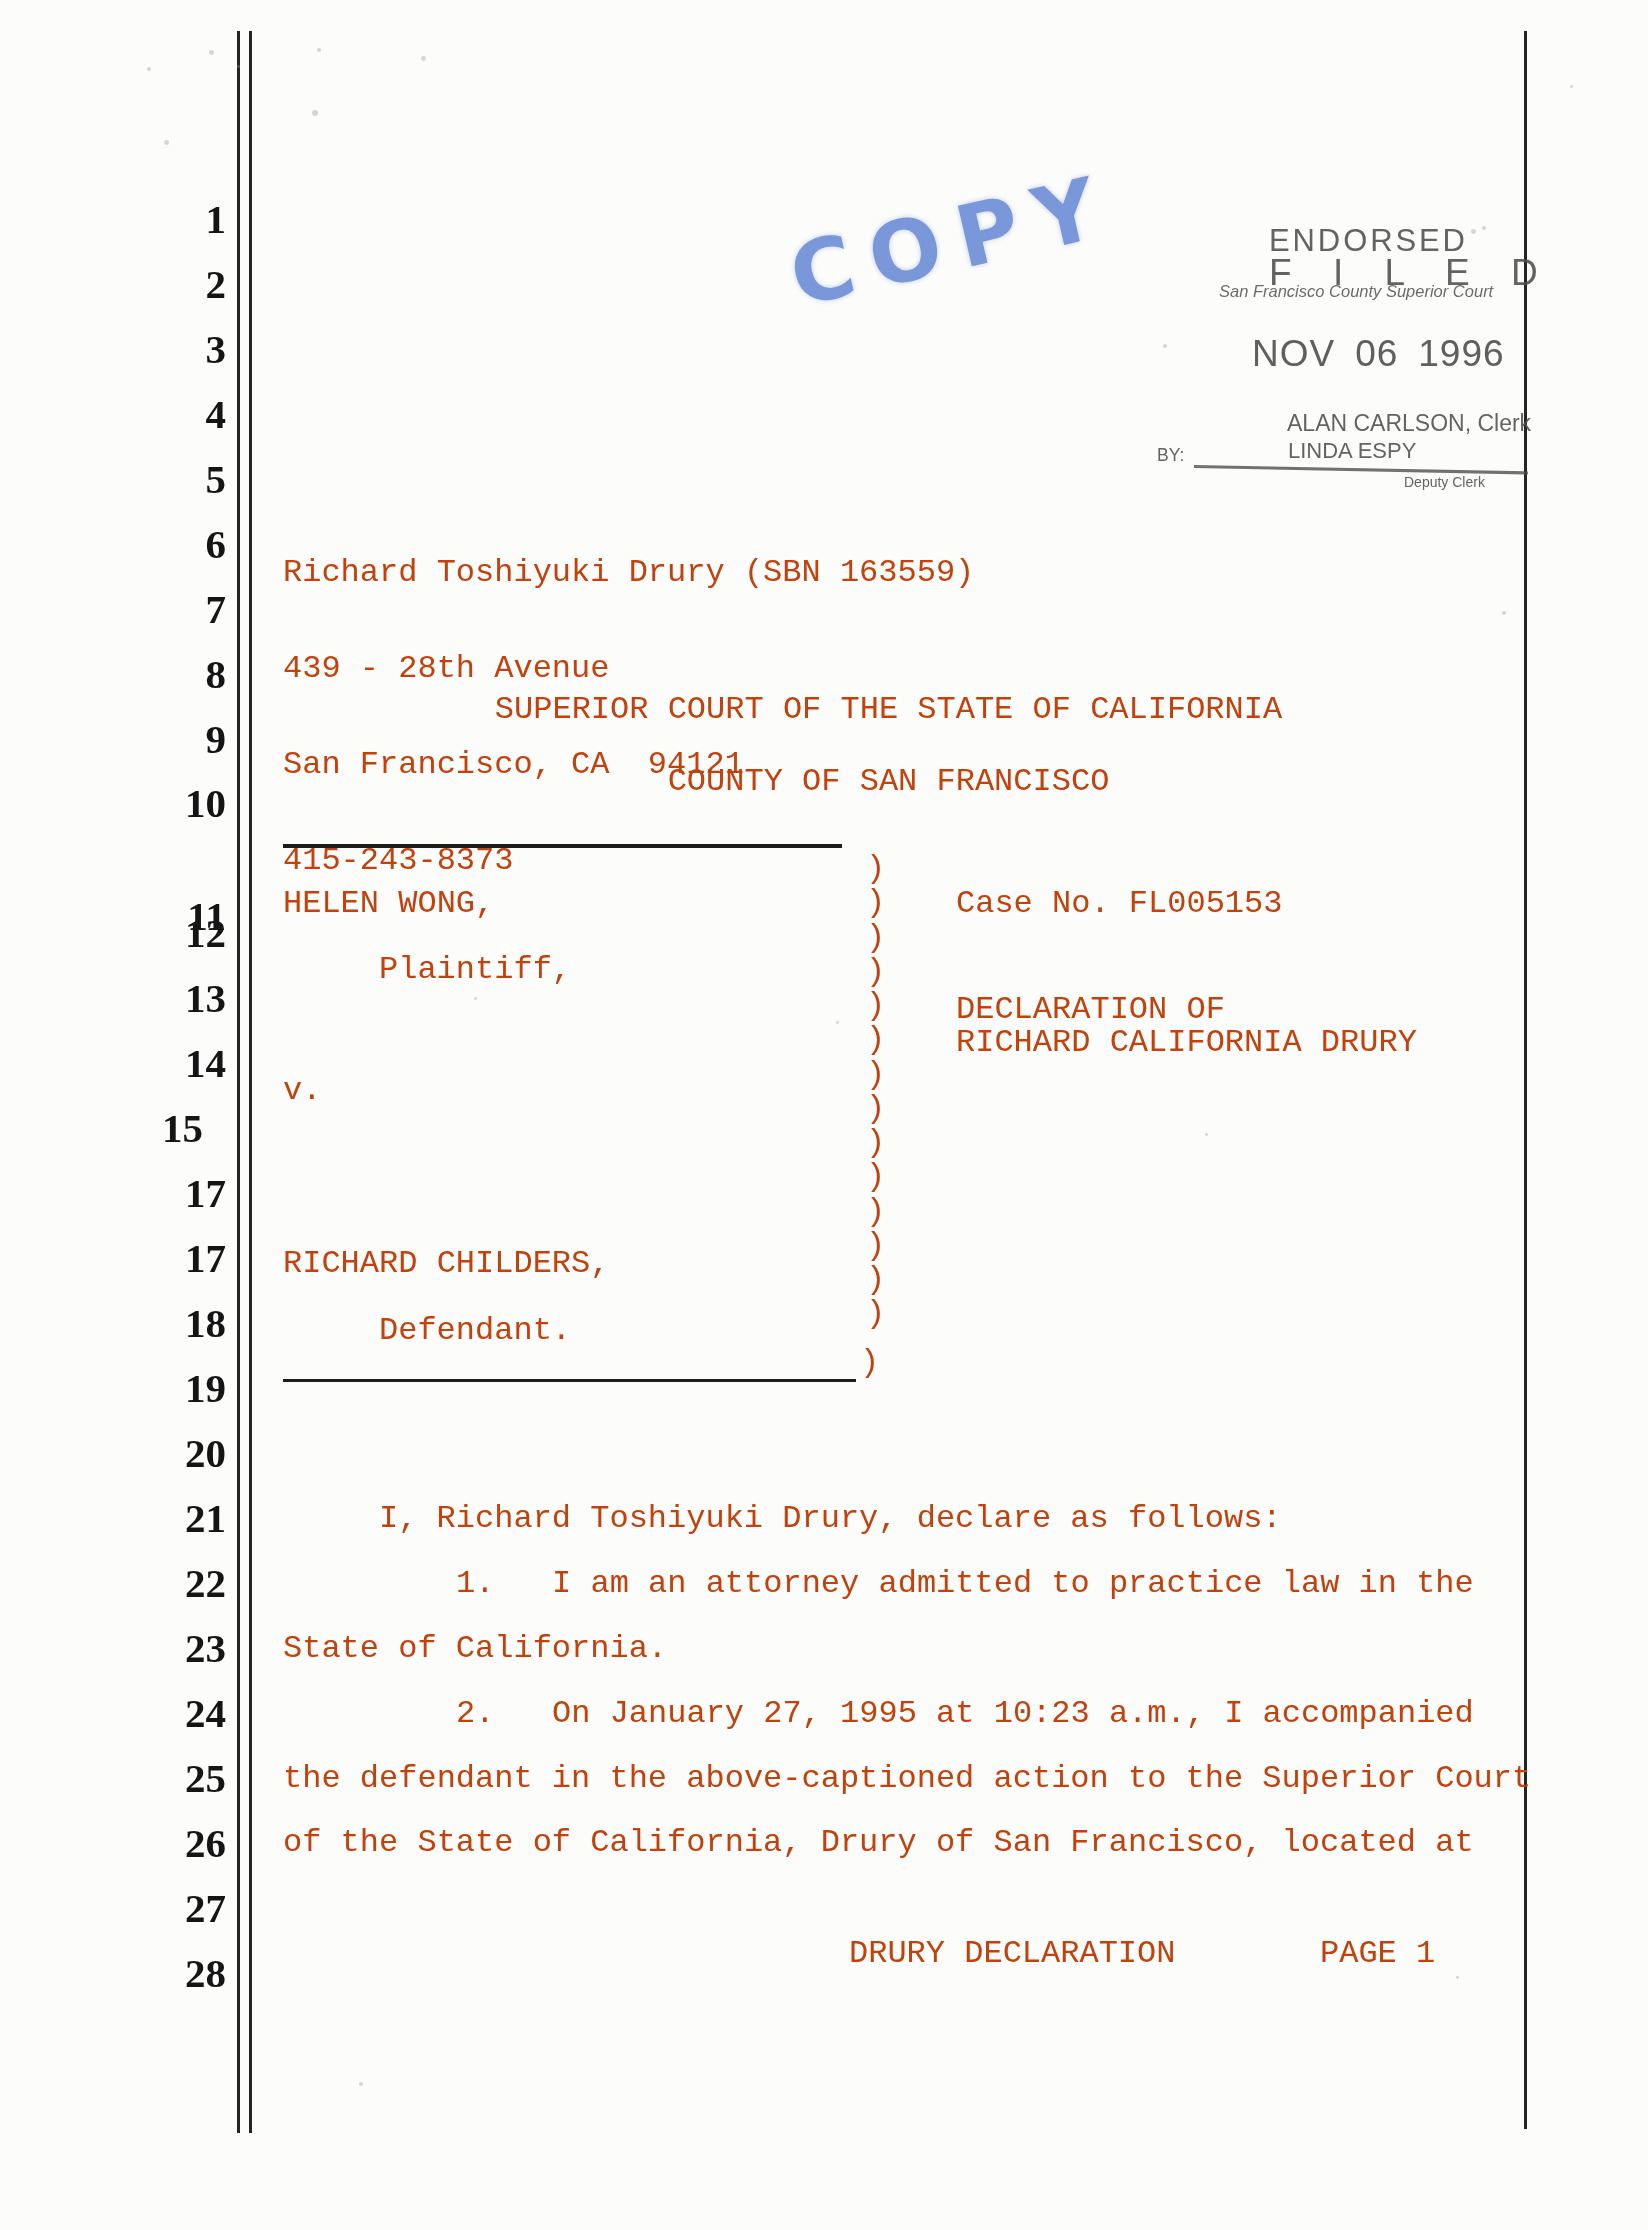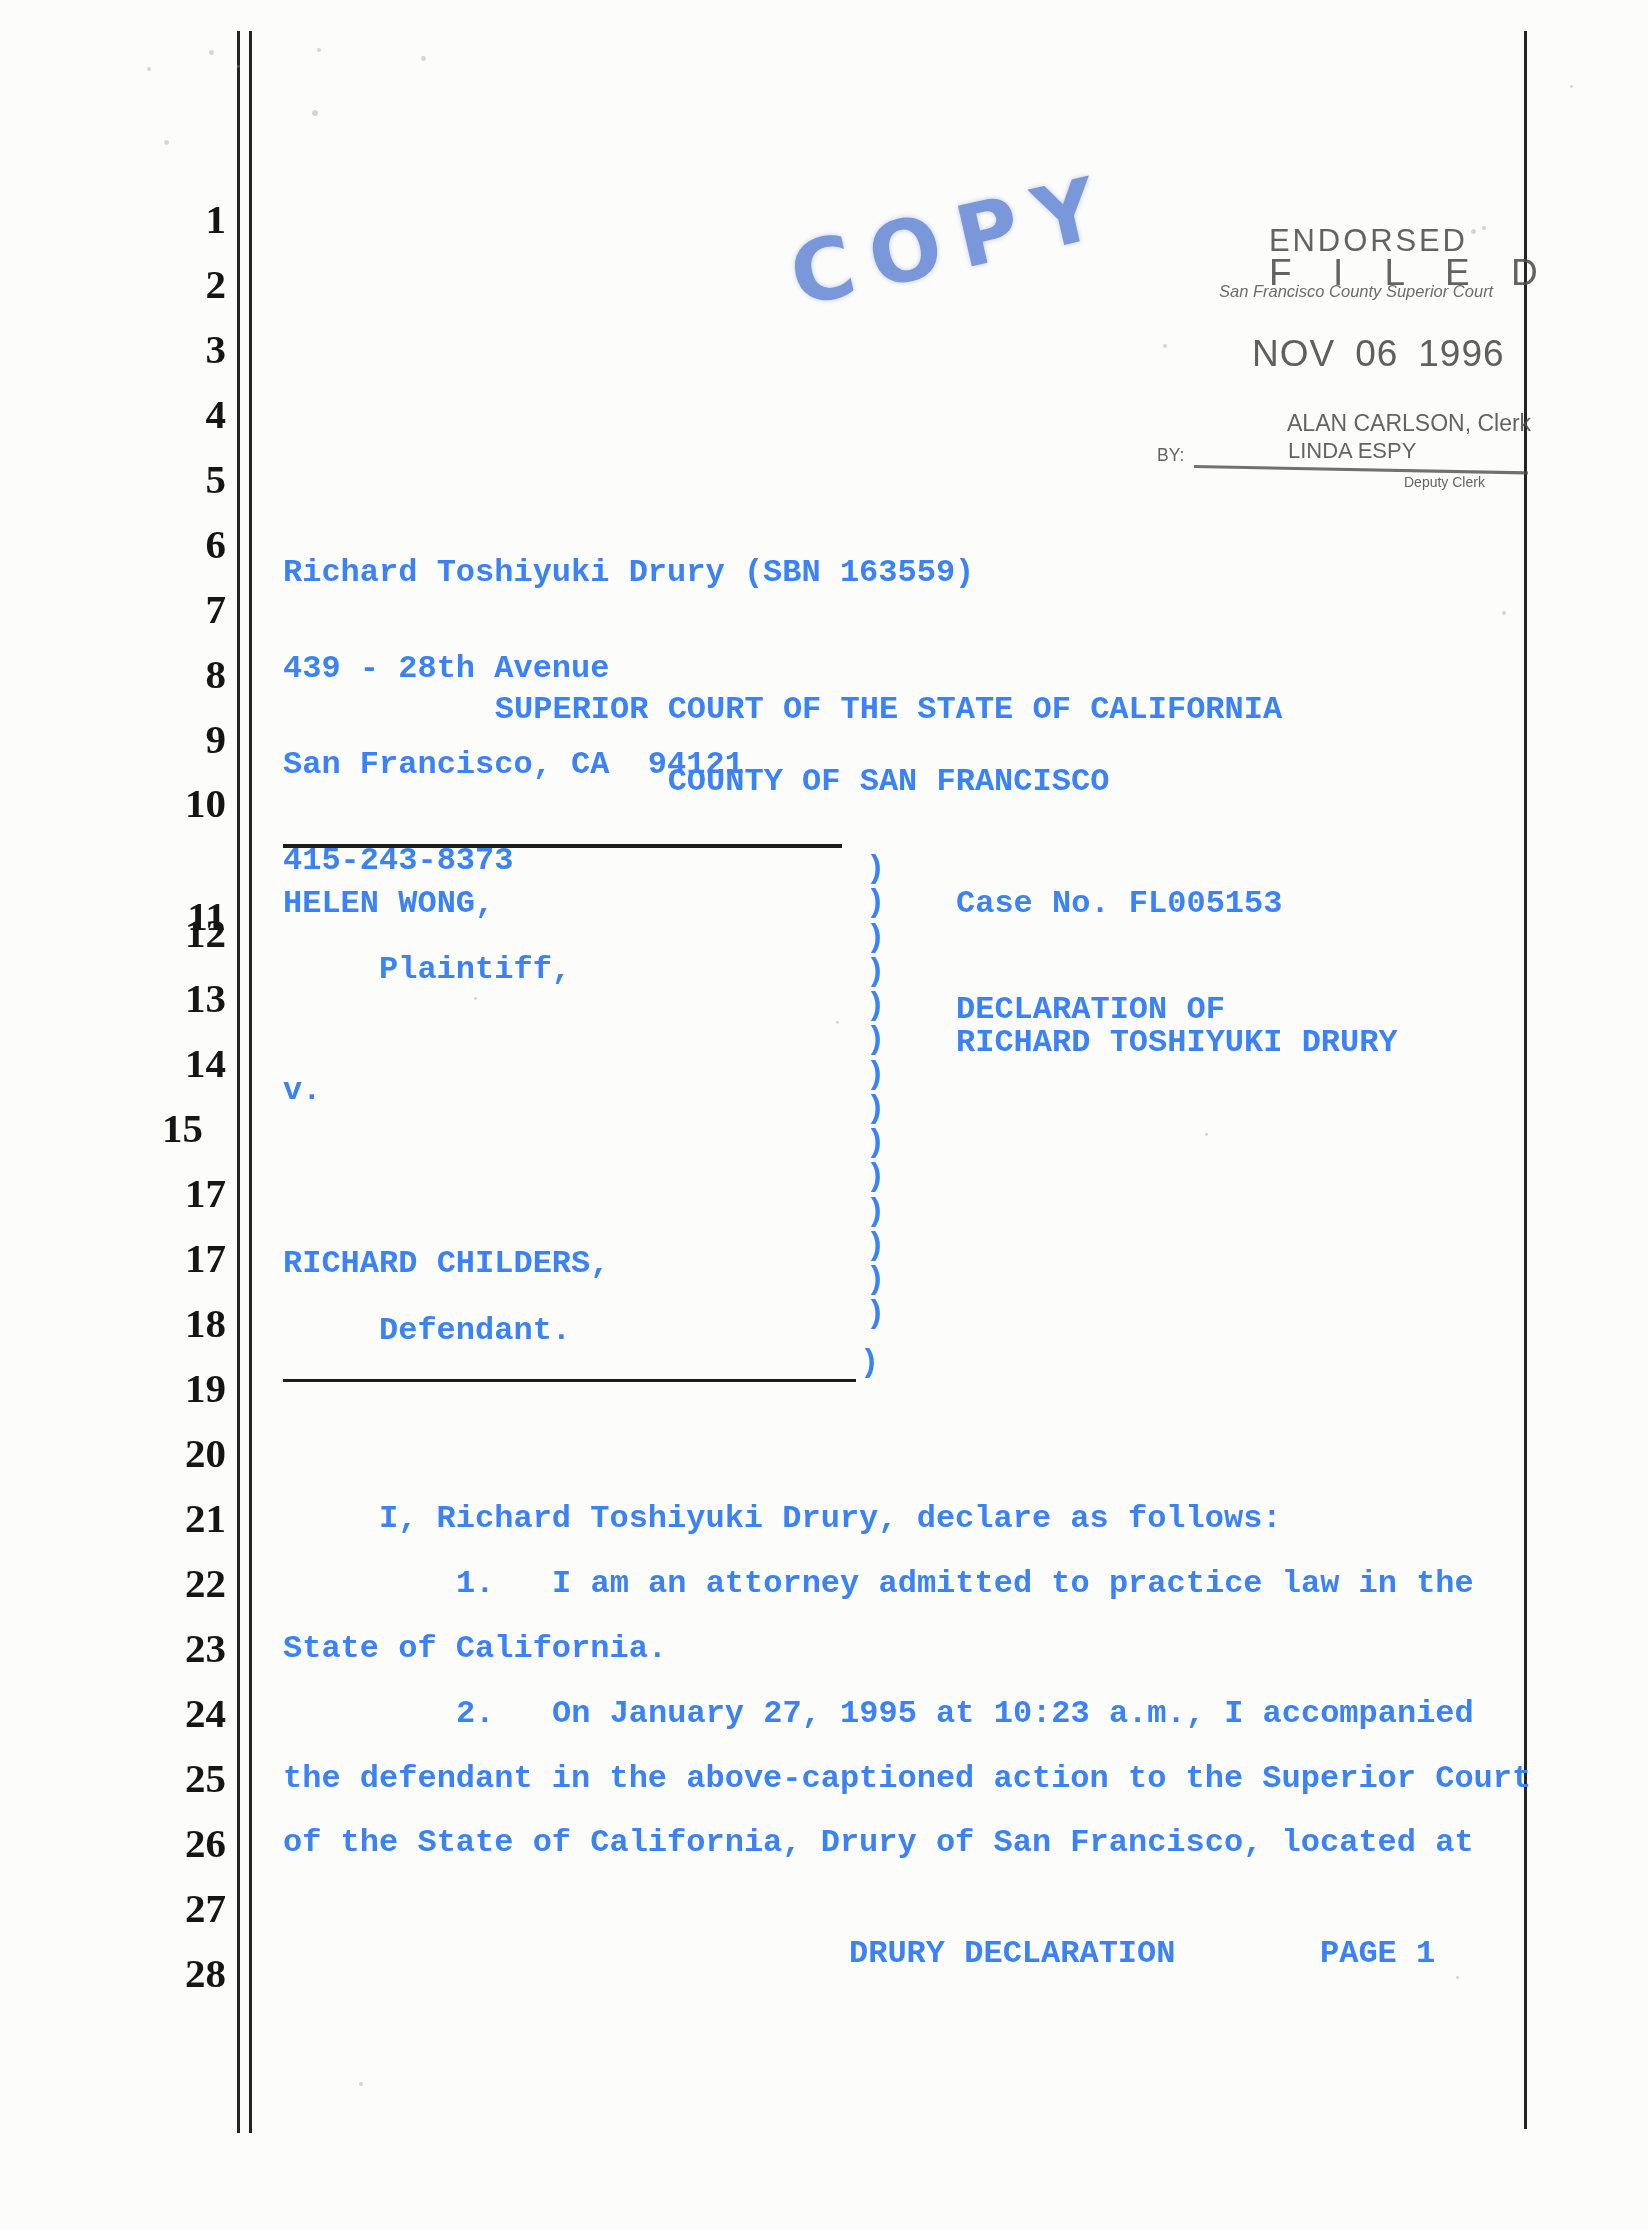--- a/index.html
+++ b/index.html
@@ -4,22 +4,22 @@
 <style>
   html,body{margin:0;padding:0;background:#e8e8e4;}
   .page{
     position:relative;width:1649px;height:2231px;margin:0 auto;
     background:#fcfcfa;overflow:hidden;
     font-family:"Liberation Mono","DejaVu Sans Mono",monospace;
   }
   .abs{position:absolute;}
   .mono{
     font-family:"Liberation Mono","DejaVu Sans Mono",monospace;
-    font-size:32px;line-height:1.2;color:#3b82f6;white-space:pre;
-    font-weight:700;letter-spacing:0;
+    font-size:32px;line-height:1.2;color:#c2410c;white-space:pre;
+    font-weight:400;letter-spacing:0;
   }
   .rule-v{position:absolute;width:2.9px;background:#242424;}
   .lineno{
     position:absolute;left:139px;width:87px;text-align:right;
     font-family:"Liberation Serif","DejaVu Serif",serif;
     font-size:41px;font-weight:700;color:#151515;line-height:43px;
   }
   .hline{position:absolute;background:#1d1d1d;}
   .center-col{left:283px;width:1211px;text-align:center;}
   .copy-stamp{
@@ -108,21 +108,21 @@
   </div>
 
   <div class="abs mono center-col" style="top:763px;">COUNTY OF SAN FRANCISCO</div>
   <div class="abs mono center-col" style="top:691px;">SUPERIOR COURT OF THE STATE OF CALIFORNIA</div>
 
   <div class="hline" style="left:283px;top:844px;width:559px;height:3.9px;"></div>
   <div class="abs mono" style="left:283px;top:885px;">HELEN WONG,</div>
   <div class="abs mono" style="left:956px;top:885px;">Case No. FL005153</div>
   <div class="abs mono" style="left:379px;top:951px;">Plaintiff,</div>
   <div class="abs mono" style="left:956px;top:991px;">DECLARATION OF</div>
-  <div class="abs mono" style="left:956px;top:1024px;">RICHARD TOSHIYUKI DRURY</div>
+  <div class="abs mono" style="left:956px;top:1024px;">RICHARD CALIFORNIA DRURY</div>
   <div class="abs mono" style="left:283px;top:1072px;">v.</div>
   <div class="abs mono" style="left:283px;top:1245px;">RICHARD CHILDERS,</div>
   <div class="abs mono" style="left:379px;top:1312px;">Defendant.</div>
   <div class="hline" style="left:283px;top:1379px;width:573px;height:2.9px;"></div>
   <div class="abs mono" style="left:860px;top:1344px;">)</div>
 
   <div id="parens">
       <div class="abs mono paren" style="top: 850px;">)</div>
       <div class="abs mono paren" style="top: 884px;">)</div>
       <div class="abs mono paren" style="top: 919px;">)</div>

